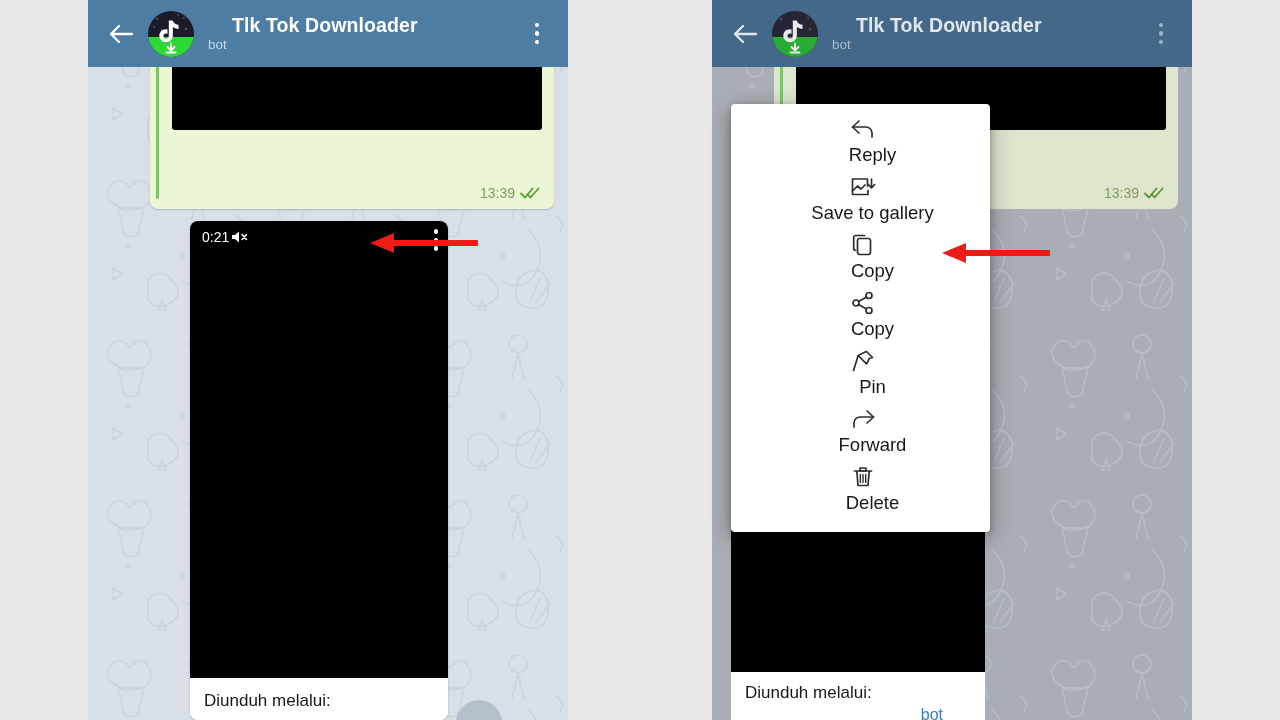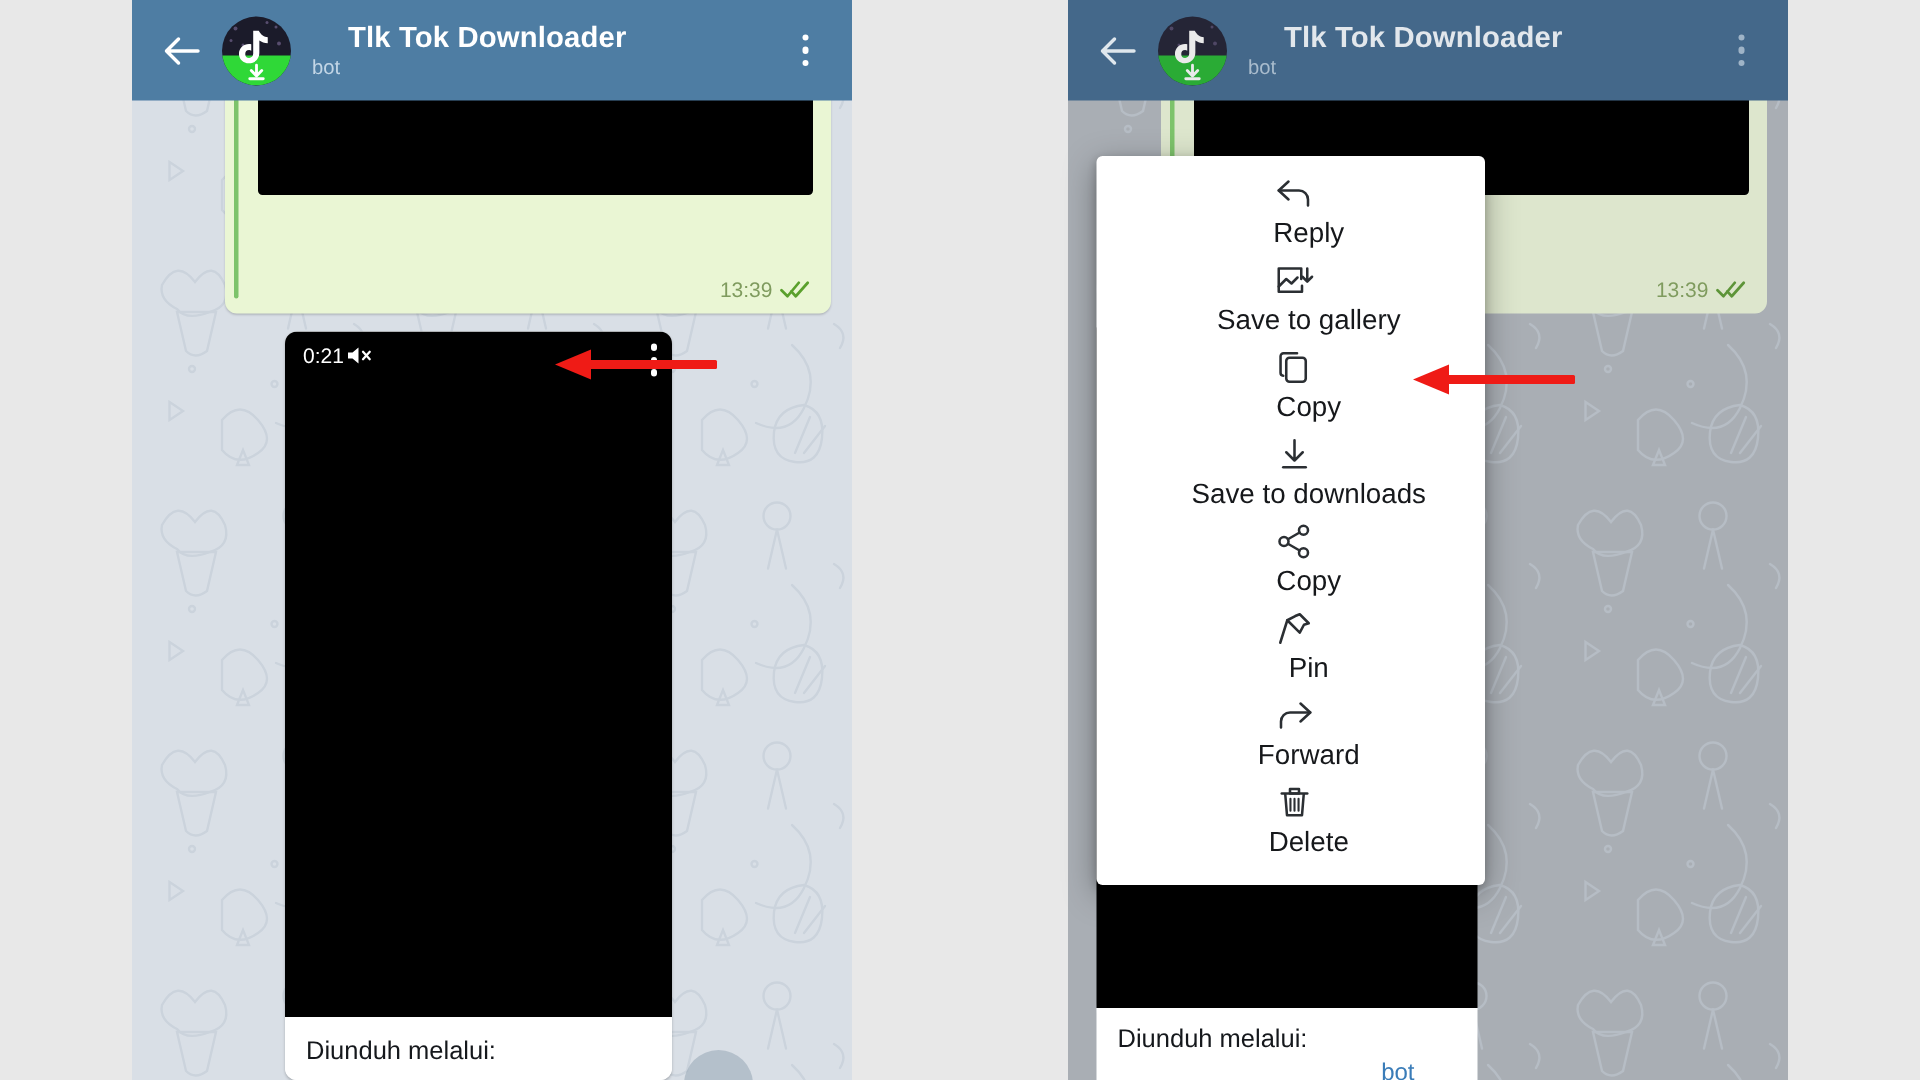--- a/index.html
+++ b/index.html
@@ -362,29 +362,20 @@
     <div class="ctx-item">
       <span class="ctx-ico">
         <svg width="26" height="26" viewBox="0 0 26 26">
           <rect x="7.5" y="6.5" width="13" height="16" rx="2.2" fill="none" stroke="#2b2f33" stroke-width="1.7"></rect>
           <path d="M5.5 18.5 a2 2 0 0 1 -1.8 -2 V5.5 a2 2 0 0 1 2 -2 h9" fill="none" stroke="#2b2f33" stroke-width="1.7" stroke-linecap="round"></path>
         </svg>
       </span>
       <span class="ctx-label">Copy</span>
     </div>
 
-    <div class="ctx-item">
-      <span class="ctx-ico">
-        <svg width="26" height="26" viewBox="0 0 26 26">
-          <path d="M13 3.5 v13 M7.5 11.5 L13 17 L18.5 11.5" fill="none" stroke="#2b2f33" stroke-width="1.7" stroke-linecap="round" stroke-linejoin="round"></path>
-          <path d="M5.5 21.5 h15" stroke="#2b2f33" stroke-width="1.7" stroke-linecap="round"></path>
-        </svg>
-      </span>
-      <span class="ctx-label">Save to downloads</span>
-    </div>
 
     <div class="ctx-item">
       <span class="ctx-ico">
         <svg width="26" height="26" viewBox="0 0 26 26">
           <circle cx="19" cy="5.5" r="3" fill="none" stroke="#2b2f33" stroke-width="1.7"></circle>
           <circle cx="6" cy="13" r="3" fill="none" stroke="#2b2f33" stroke-width="1.7"></circle>
           <circle cx="19" cy="20.5" r="3" fill="none" stroke="#2b2f33" stroke-width="1.7"></circle>
           <path d="M16.4 7 L8.6 11.5 M8.6 14.5 L16.4 19" fill="none" stroke="#2b2f33" stroke-width="1.7" stroke-linecap="round"></path>
         </svg>
       </span>

